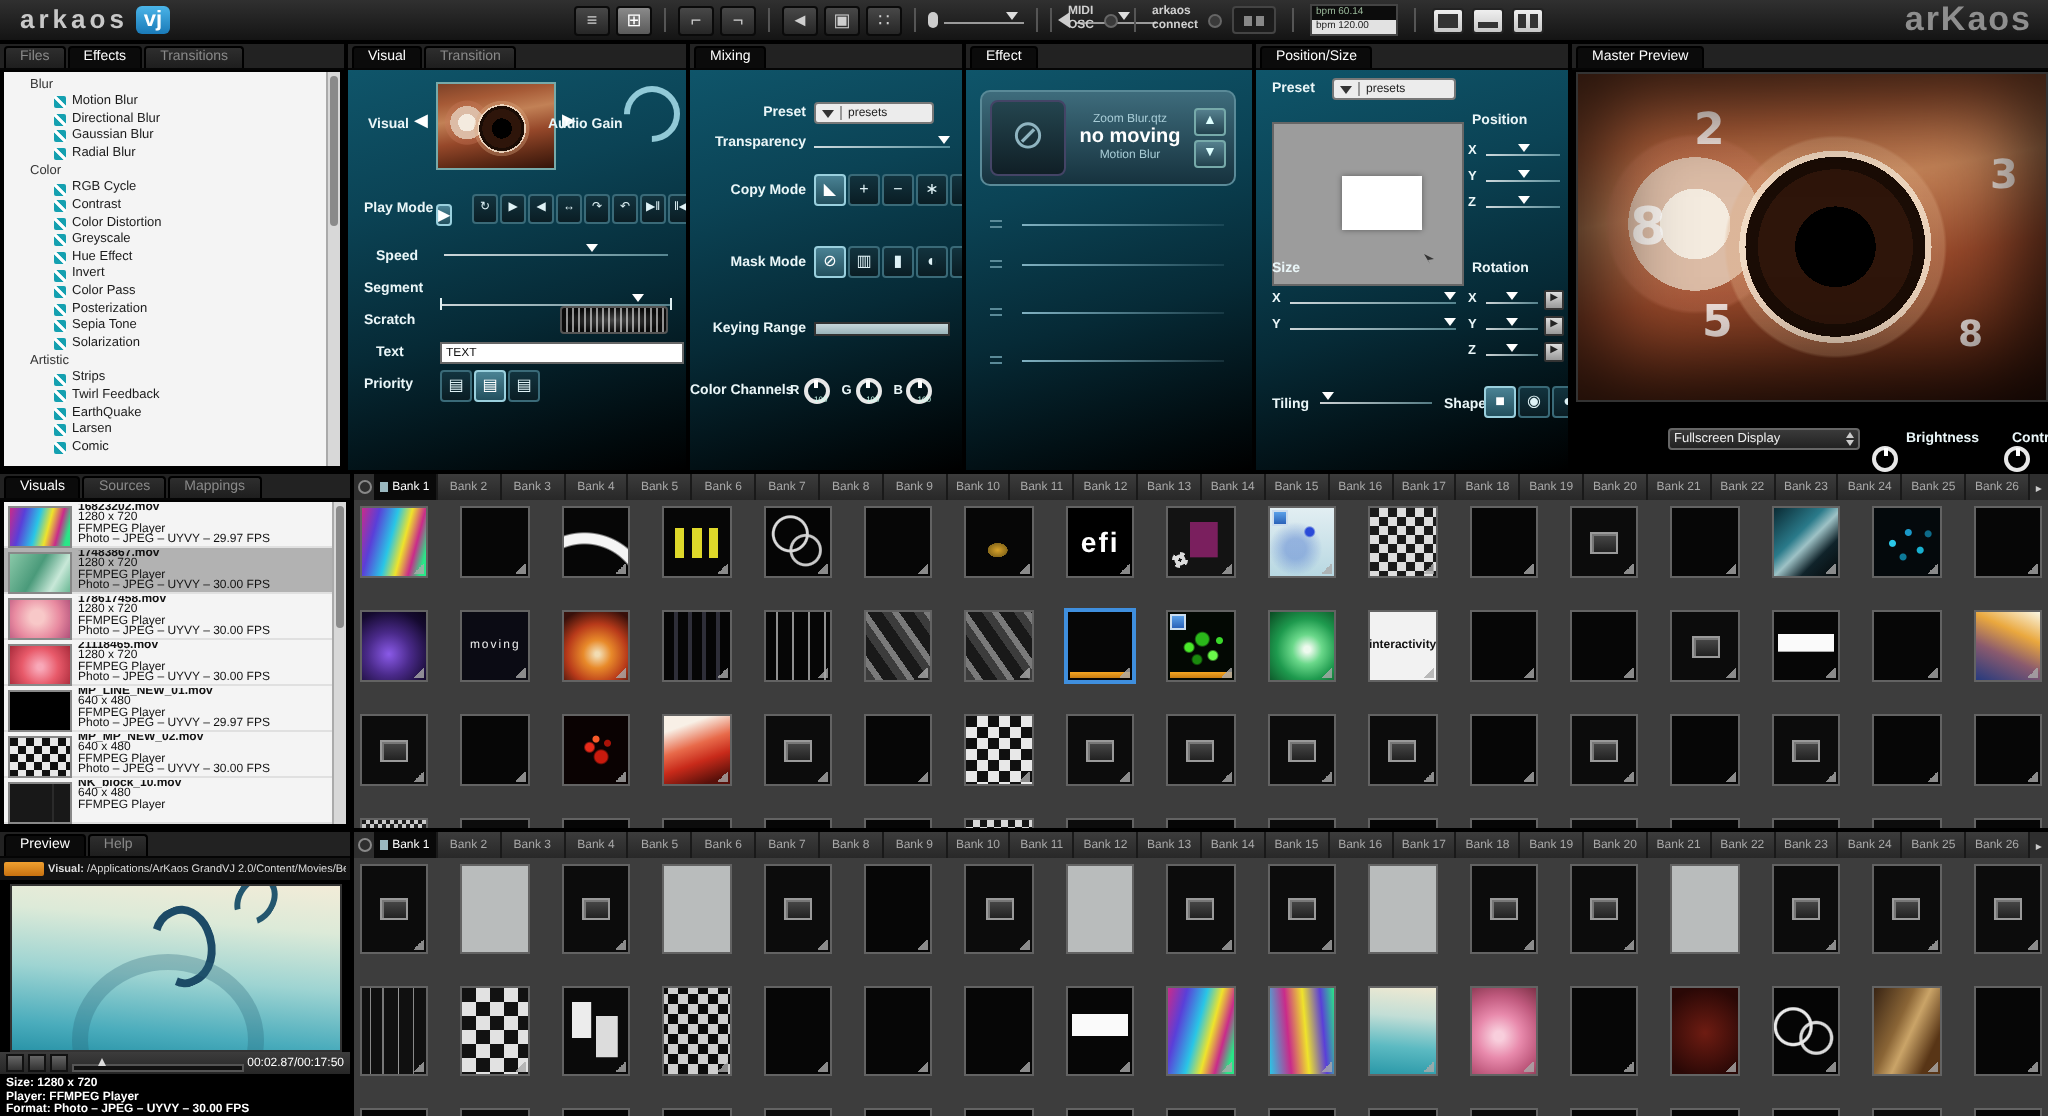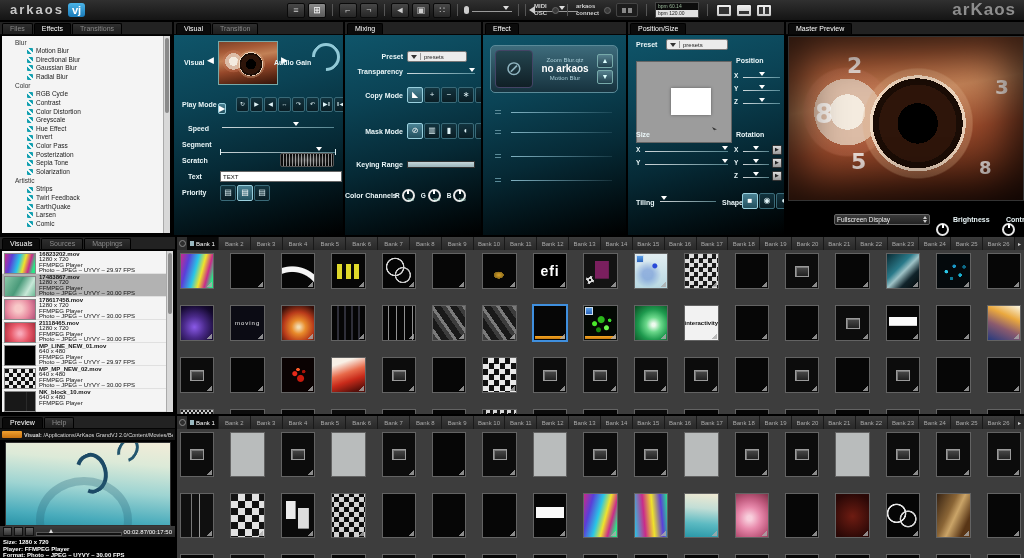--- a/index.html
+++ b/index.html
@@ -476,21 +476,21 @@
 
 <div class="panel" id="p-effect" style="left:483px;width:143px">
   <div class="tabs" id="ef-tabs">
       <span class="tab active">Effect</span>
     </div>
   <div class="pbody teal">
     <div id="fx-sel">
       <span class="noico">⊘</span>
       <div class="mid">
         <div class="dim">Zoom Blur.qtz</div>
-        <div class="cur">no arkaos</div>
+        <div class="cur">no moving</div>
         <div class="dim">Motion Blur</div>
       </div>
       <div class="updown">
         <b>▲</b>
         <b>▼</b>
       </div>
     </div>
     <div id="fx-params">
         <div class="fxrow" style="top: 72px;">
           <i class="dd"></i>

